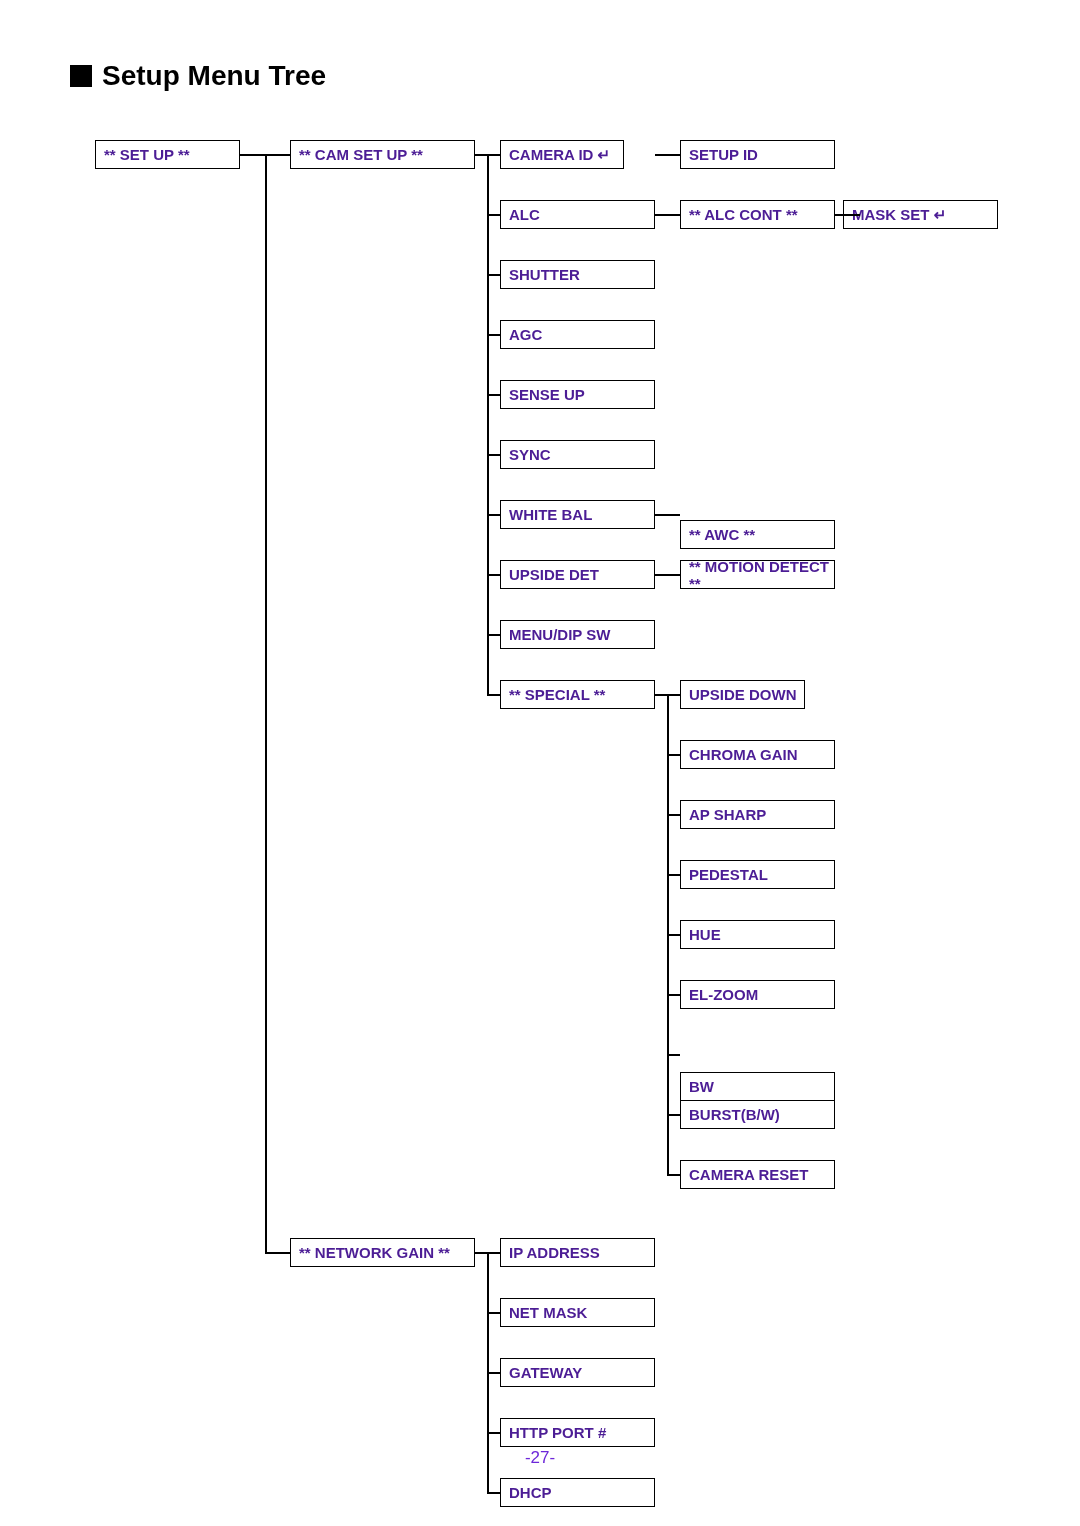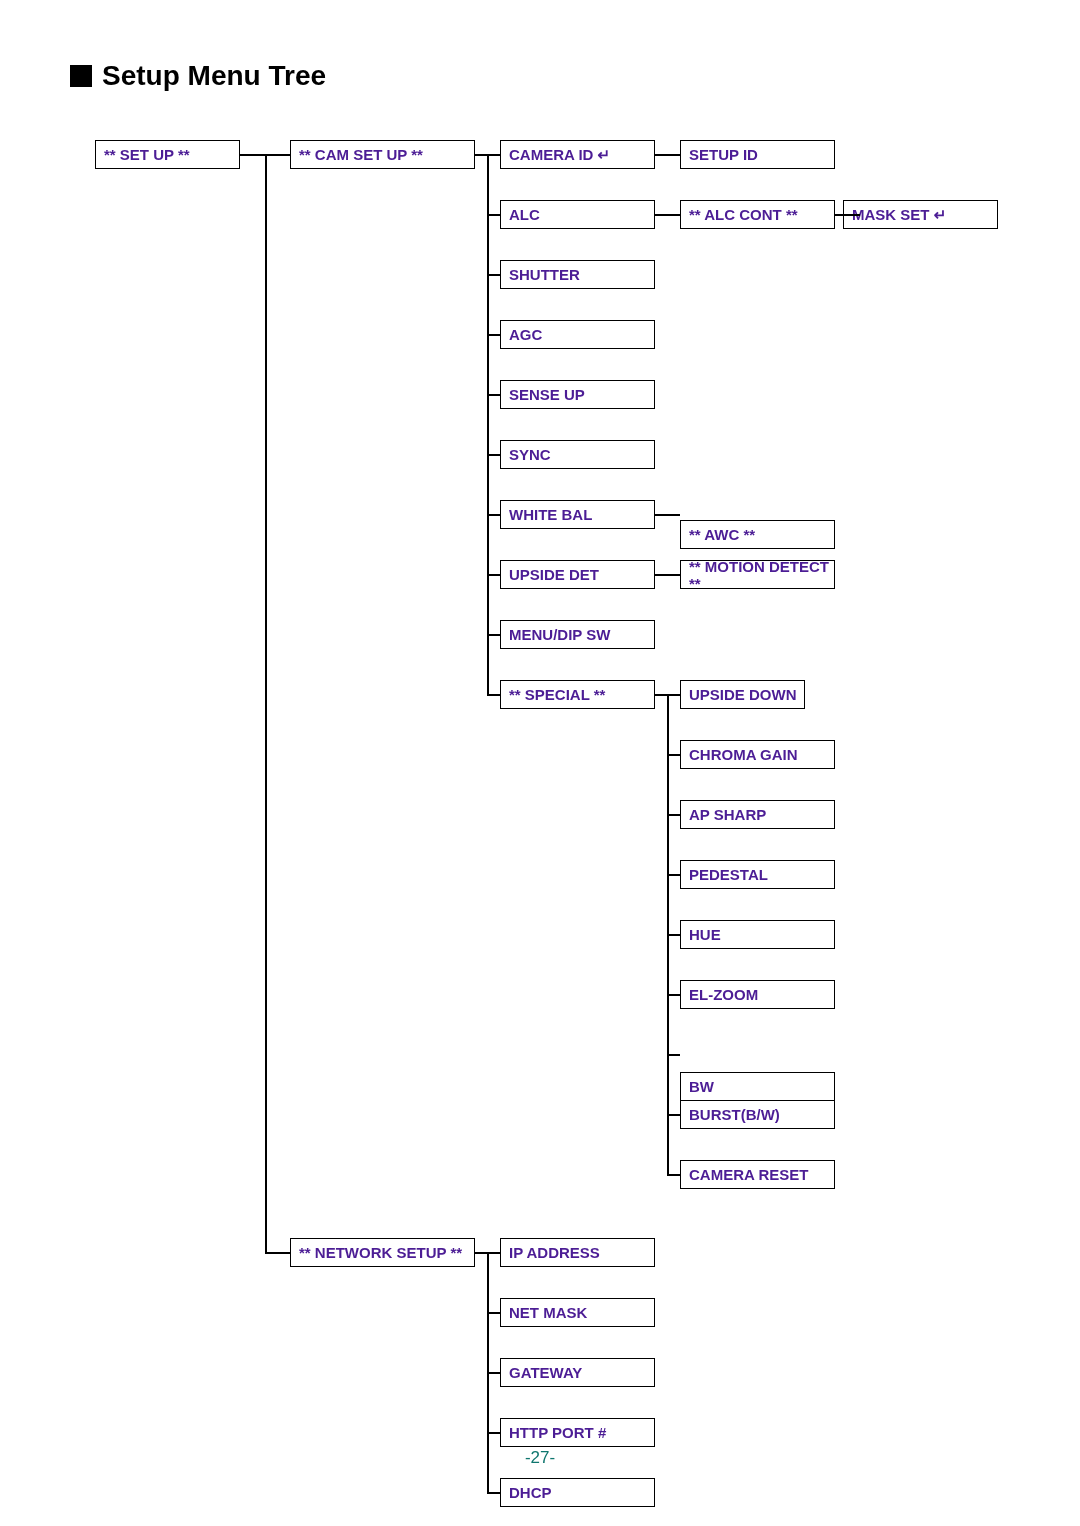--- a/index.html
+++ b/index.html
@@ -48,39 +48,39 @@
     background: #000;
   }
   .hline { height: 1.6px; }
   .vline { width: 1.6px; }
   .page-num {
     position: absolute;
     width: 100%;
     text-align: center;
     bottom: 58px;
     font-size: 17px;
-    color: #0f766e;
+    color: #6d28d9;
   }
 </style>
 </head>
 <body>
 
 <div class="page">
 
   <div class="title-row">
     <div class="title-marker"></div>
     <span>Setup Menu Tree</span>
   </div>
 
   <div class="mbox" style="left:95px; top:140px; width:145px;">** SET UP **</div>
 
   <div class="mbox" style="left:290px; top:140px; width:185px;">** CAM  SET UP **</div>
-  <div class="mbox" style="left:290px; top:1238px; width:185px;">** NETWORK SETUP **</div>
+  <div class="mbox" style="left:290px; top:1238px; width:185px;">** NETWORK GAIN **</div>
 
-  <div class="mbox" style="left:500px; top:140px; width:155px;">CAMERA ID ↵</div>
+  <div class="mbox" style="left:500px; top:140px; width:124px;">CAMERA ID ↵</div>
   <div class="mbox" style="left:500px; top:200px; width:155px;">ALC</div>
   <div class="mbox" style="left:500px; top:260px; width:155px;">SHUTTER</div>
   <div class="mbox" style="left:500px; top:320px; width:155px;">AGC</div>
   <div class="mbox" style="left:500px; top:380px; width:155px;">SENSE UP</div>
   <div class="mbox" style="left:500px; top:440px; width:155px;">SYNC</div>
   <div class="mbox" style="left:500px; top:500px; width:155px;">WHITE BAL</div>
   <div class="mbox" style="left:500px; top:560px; width:155px;">UPSIDE DET</div>
   <div class="mbox" style="left:500px; top:620px; width:155px;">MENU/DIP SW</div>
   <div class="mbox" style="left:500px; top:680px; width:155px;">** SPECIAL **</div>
 

